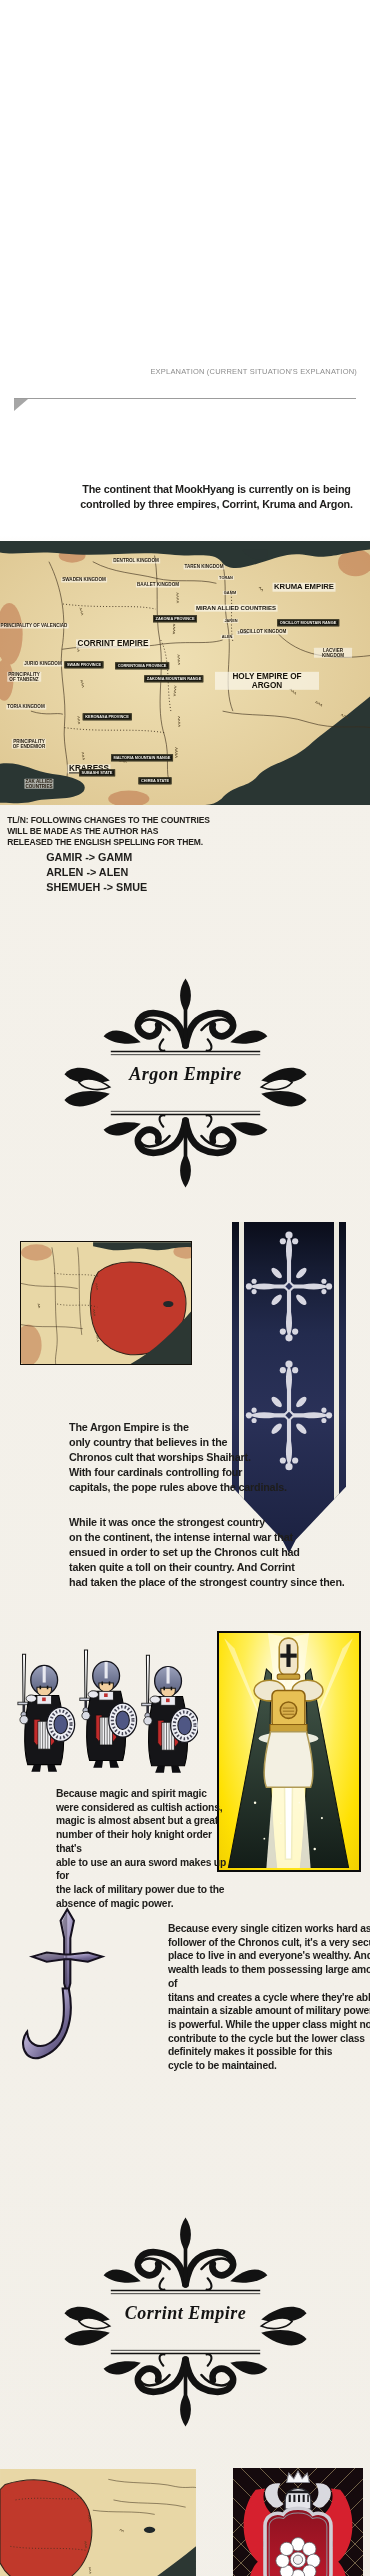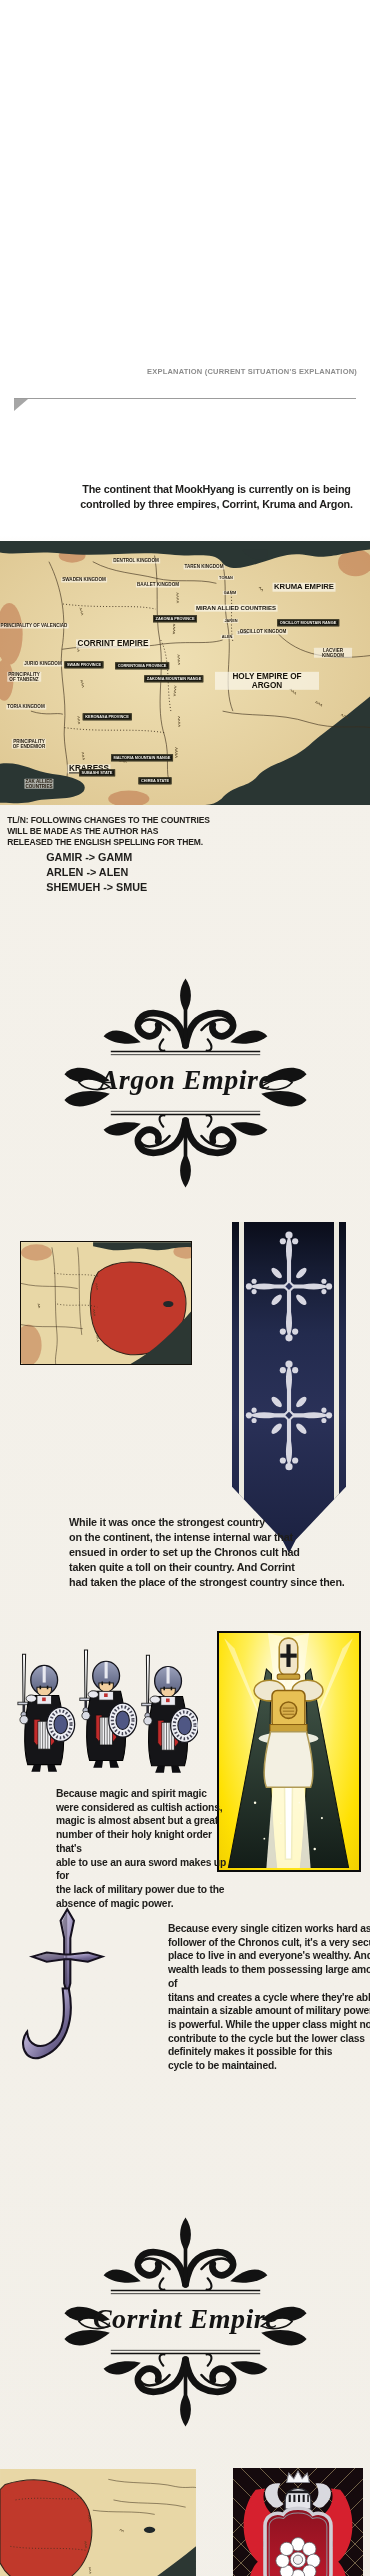--- a/index.html
+++ b/index.html
@@ -1,21 +1,21 @@
 <!DOCTYPE html>
 <html style="font-size:8.2px"><head>
 <meta charset="utf-8">
 <style>
   html,body{margin:0;padding:0;background:#e9e6df;}
   #page{position:relative;width:371px;height:3327px;margin:0 auto;overflow:hidden;
         background:linear-gradient(180deg,#ffffff 0,#ffffff 536px,#f4f1ea 567px,#f2efe8 100%);
         font-family:"Liberation Sans",sans-serif;}
   .abs{position:absolute;}
   
-  .hdr-title{top:367px;right:14px;font-size:7.5px;font-weight:700;color:#8c8c8c;letter-spacing:0.2px;}
+  .hdr-title{top:367px;right:14px;font-size:7.5px;font-weight:400;color:#8c8c8c;letter-spacing:0.2px;}
   .hdr-rule{top:398px;left:14.4px;width:342px;height:1px;background:#9c9c9c;}
   .hdr-tri{top:399px;left:14.4px;width:0;height:0;border-top:12.4px solid #a6a6a6;border-right:14.4px solid transparent;}
   
   .para{font-weight:700;color:#1e1d1b;font-size:10.8px;line-height:15px;letter-spacing:-0.2px;white-space:pre-line;padding-left:31px;}
   .para.tight{font-size:10.3px;line-height:13.7px;}
   .intro{top:482px;left:0;width:371px;text-align:center;}
   
   .tlnote{top:815px;left:7.2px;font-size:8.5px;line-height:10.8px;font-weight:700;color:#24221e;
           letter-spacing:-0.1px;white-space:pre-line;}
   .tlchanges{top:850px;left:7.2px;font-size:10.8px;line-height:15px;font-weight:700;color:#1e1d1b;white-space:pre-line;margin-left:39px;}
@@ -28,21 +28,21 @@
   .mlabel.town{font-size:3.9px;color:#241c10;background:rgba(250,247,238,.6);padding:0 1px;}
   .mlabel.empire{font-size:7.7px;color:#16120a;background:rgba(250,247,238,.68);padding:0 1.5px;}
   .mlabel.alliance{font-size:6px;color:#16120a;background:rgba(250,247,238,.68);padding:0 1.5px;}
   .mlabel.big{font-size:8.2px;}
   .mlabel.chip{font-size:3.9px;color:#f4f2ea;background:#191811;padding:0.5px 1.5px;border:0.5px solid #45402a;}
   
   .ornament{width:273px;height:238px;}
   .orn-argon{top:964px;left:49px;}
   .orn-corrint{top:2203px;left:49px;}
   .orn-title{width:273px;text-align:center;font-family:"Liberation Serif","DejaVu Serif",serif;
-             font-style:italic;font-weight:700;font-size:28px;color:#141414;letter-spacing:0.5px;}
+             font-style:italic;font-weight:700;font-size:18px;color:#141414;letter-spacing:0.5px;}
   .title-argon{top:1064px;left:49px;}
   .title-corrint{top:2303px;left:49px;}
   
   .frame{border:1.5px solid #14100a;box-sizing:border-box;overflow:hidden;}
   .argon-map{top:1241px;left:19.6px;width:172px;height:124px;}
   .corrint-map{top:2469px;left:0;width:196px;height:132px;overflow:hidden;}
   
   .banner{top:1222px;left:232px;width:114px;height:331px;
           background:linear-gradient(180deg,#0a0d1a 0,#161c33 14%,#232b4e 34%,#2a3158 58%,#1b2140 100%);
           clip-path:polygon(0 0,100% 0,100% 80%,56% 96%,50% 100%,44% 96%,0 80%);}
@@ -316,20 +316,25 @@
 
   <div class="abs banner">
     <div class="stripe l"></div>
     <div class="stripe r"></div>
     <svg width="114" height="268" viewBox="0 0 222 520" style="top:9.3px">
       <use href="#ornCross" transform="translate(111,107)"></use>
       <use href="#ornCross" transform="translate(111,358)"></use>
     </svg>
   </div>
 
+  <div class="abs para p-a1">The Argon Empire is the
+only country that believes in the
+Chronos cult that worships Shaihart.
+With four cardinals controlling four
+capitals, the pope rules above the cardinals.</div>
   <div class="abs para p-a2">While it was once the strongest country
 on the continent, the intense internal war that
 ensued in order to set up the Chronos cult had
 taken quite a toll on their country. And Corrint
 had taken the place of the strongest country since then.</div>
 
   <div class="abs knights">
     <svg viewBox="0 0 372 248" width="192" height="128">
       <use href="#knight" transform="translate(2,8)"></use>
       <use href="#knight" transform="translate(122,0)"></use>

